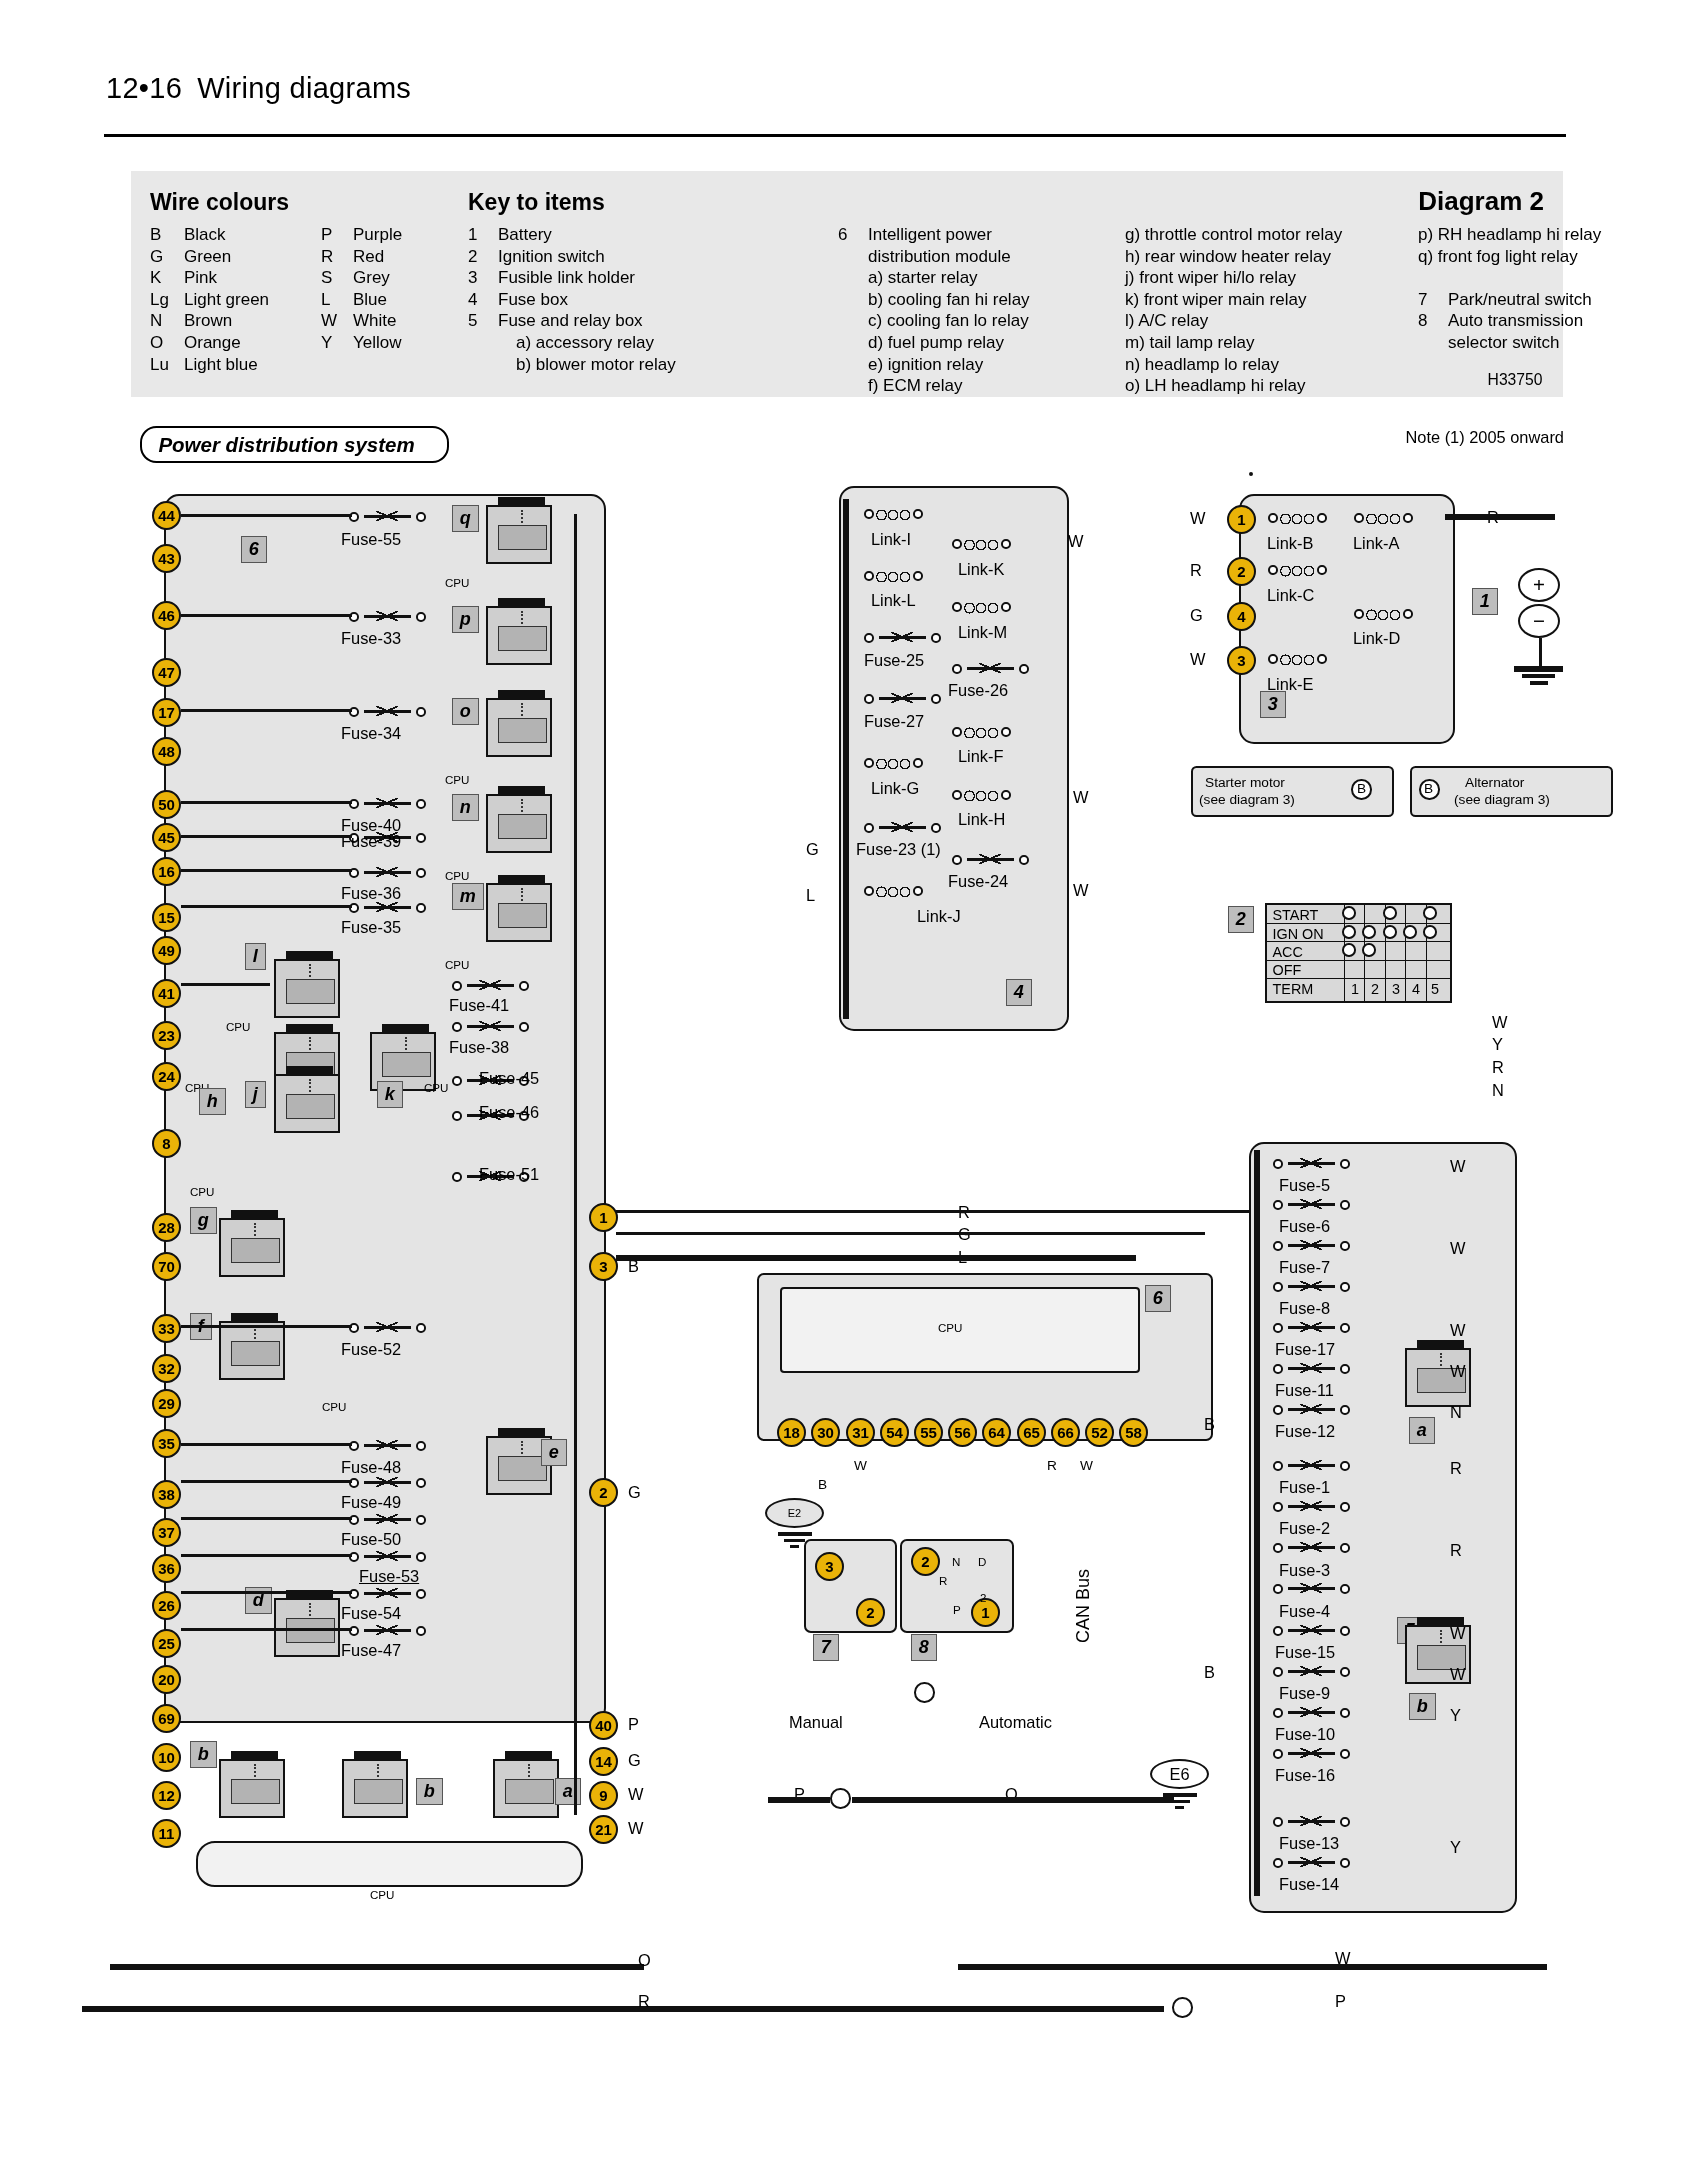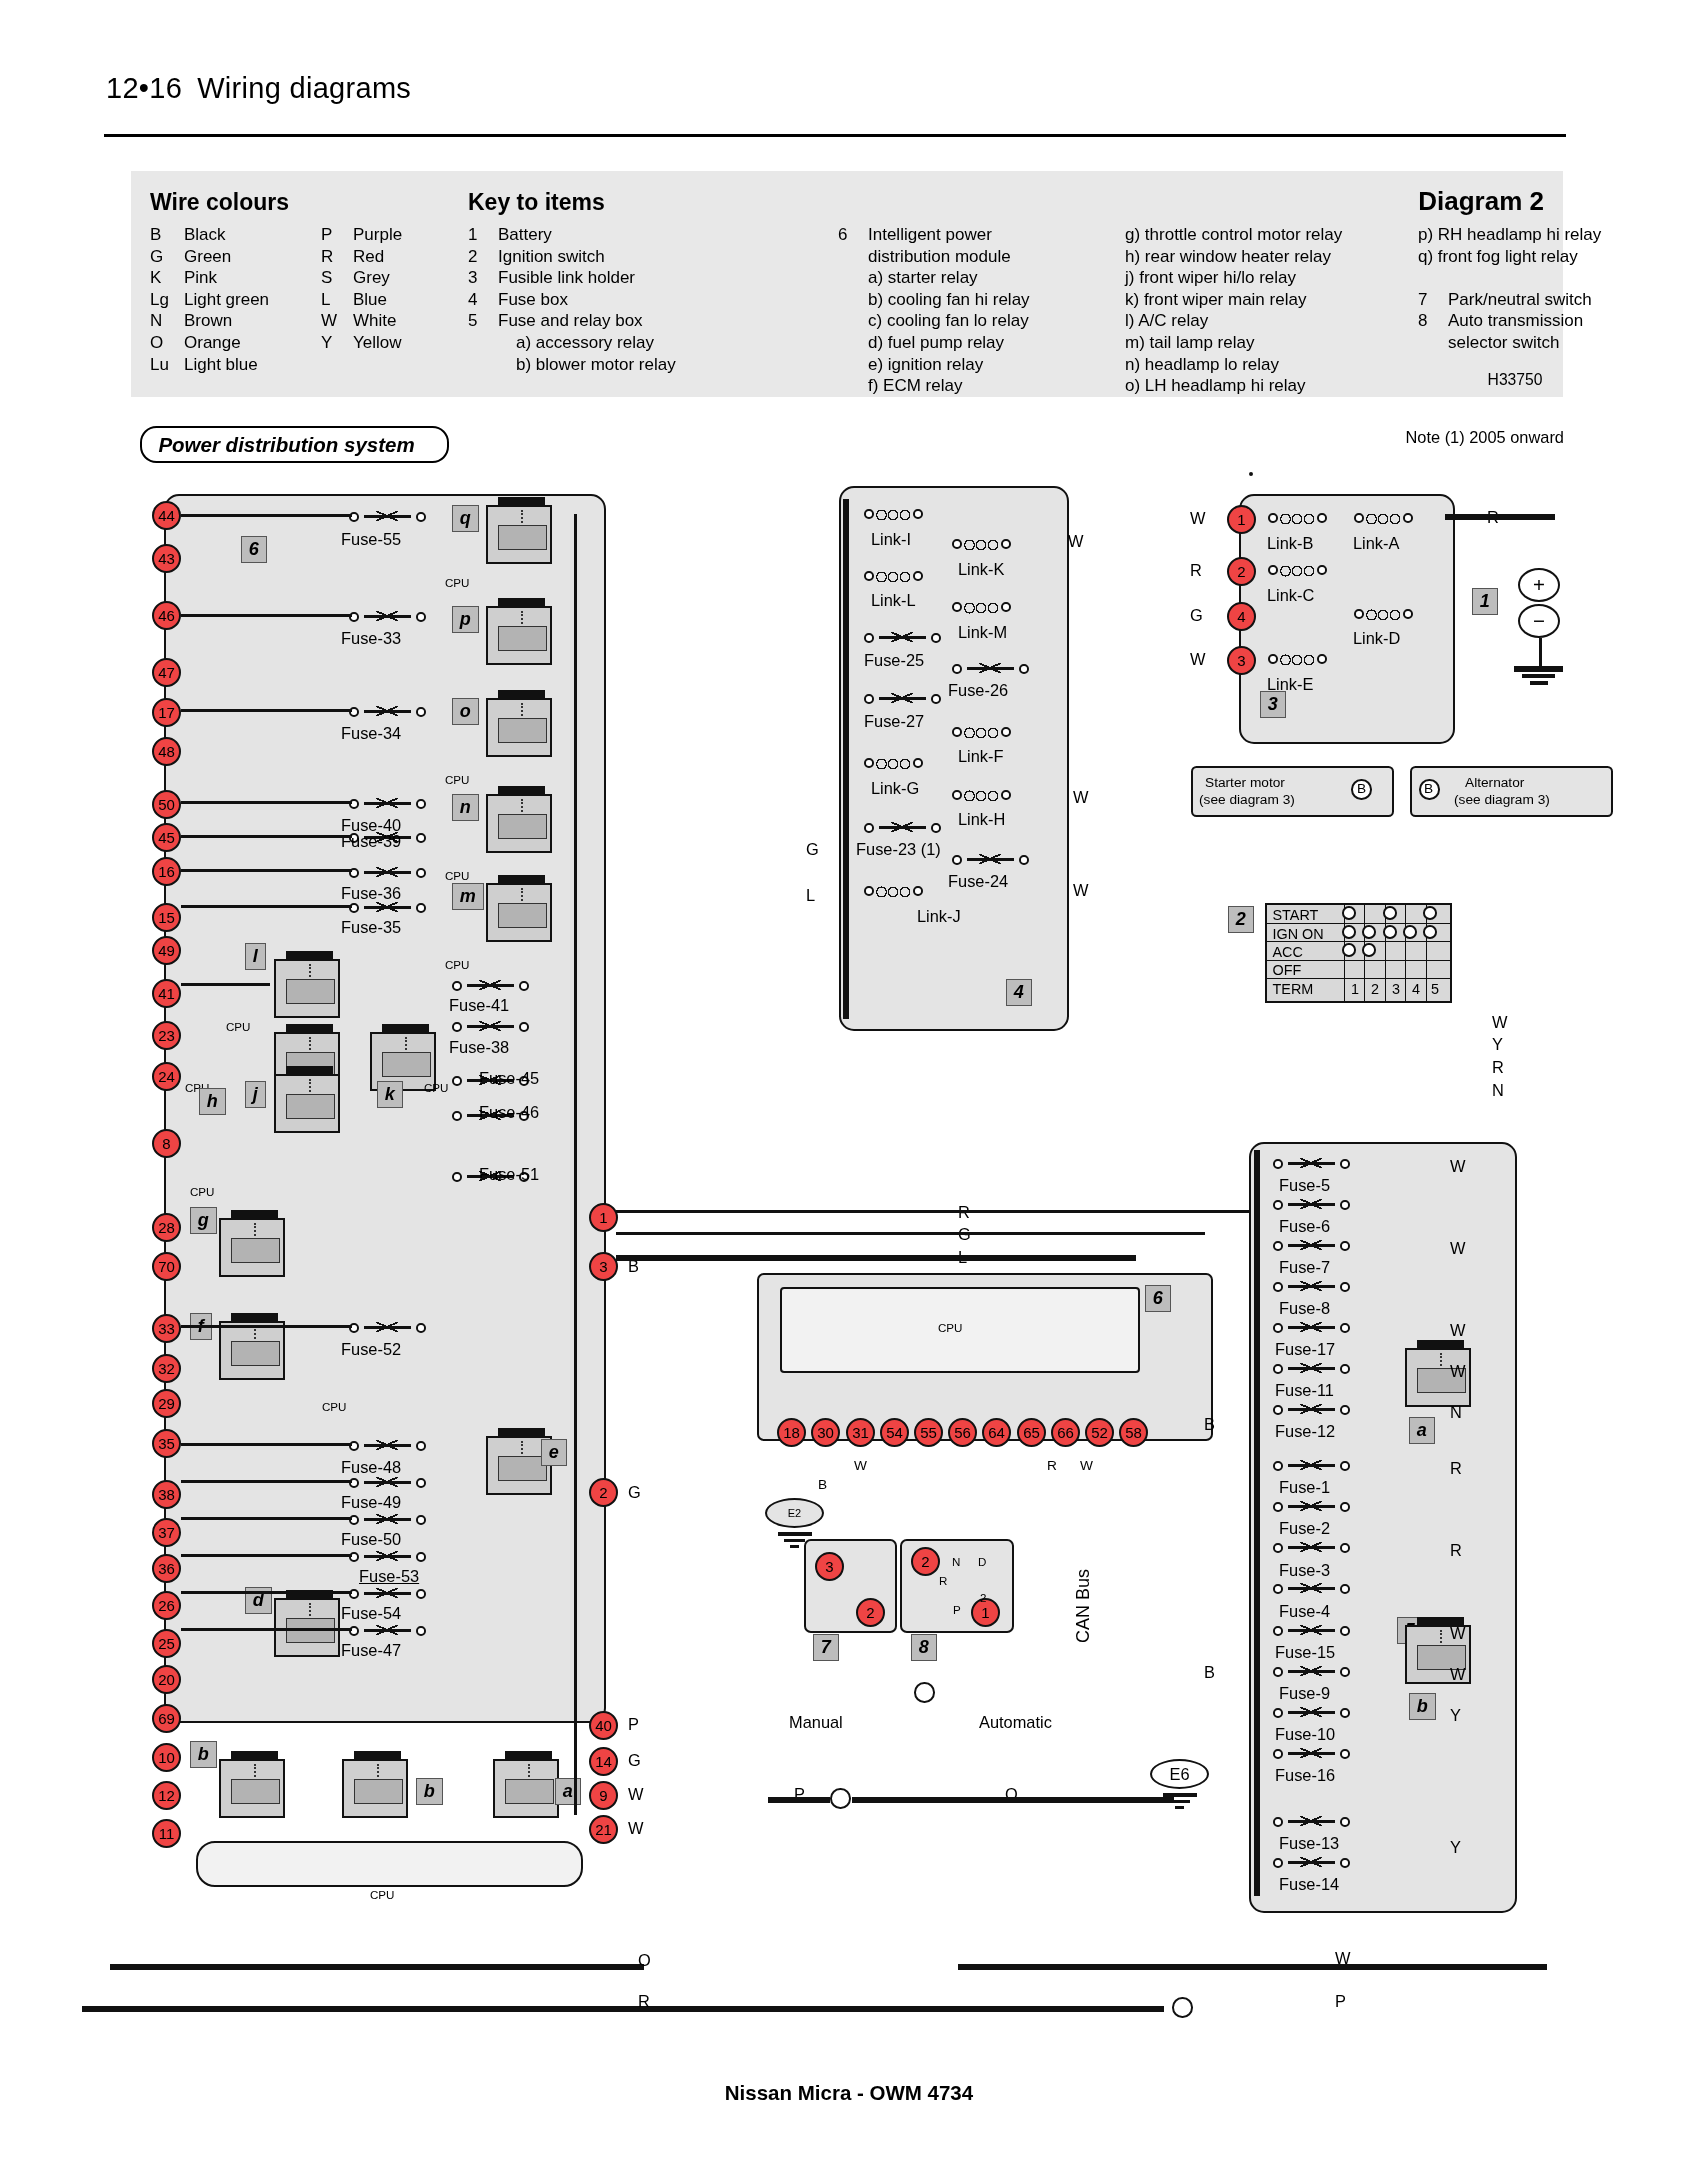--- a/index.html
+++ b/index.html
@@ -51,22 +51,22 @@
 
   .wire { position:absolute; background:#111; }
   .wire.h { height:2.7px; }
   .wire.v { width:2.7px; }
   .wire.thick.h { height:6.2px; }
   .wire.thick.v { width:6.2px; }
 
   .node { position:absolute; width:20.5px; height:20.5px; border:2.1px solid #111; border-radius:50%; background:#fff; box-sizing:border-box; }
   .node.sm { width:13.7px; height:13.7px; }
 
-  .pin { position:absolute; width:29px; height:29px; border:2.1px solid #111; border-radius:50%; background:#ef4444; box-sizing:border-box;
-         font-size:15px; text-align:center; line-height:25px; }
+  .pin { position:absolute; width:29px; height:29px; border:2.1px solid #111; border-radius:50%; background:#eab308; box-sizing:border-box;
+         font-size:15px; text-align:center; line-height:25px;font-weight:bold; }
 
   .lbl { position:absolute; font-size:16.4px; white-space:nowrap; }
   .lbl.sm { font-size:13.7px; }
   .lbl.xs { font-size:11.6px; }
 
   .relay { position:absolute; width:66px; height:59px; border:2.1px solid #111; background:#cfcfcf; box-sizing:border-box; }
   .relay .top { position:absolute; left:9.6px; top:-9.6px; width:47px; height:8.2px; background:#111; }
   .relay .inner { position:absolute; left:9.6px; top:18px; width:47px; height:23px; background:#b3b3b3; border:1.4px solid #333; }
   .relay .dash { position:absolute; left:33px; top:2.7px; width:1.4px; height:13.7px; border-left:2.1px dotted #333; }
 
@@ -895,15 +895,14 @@
     <div class="node" style="left:1172px; top:1525px;"></div>
 
     <div class="lbl" style="left:794px; top:1313px;">P</div>
     <div class="node" style="left:830px; top:1316px;"></div>
     <div class="lbl" style="left:1005px; top:1313px;">O</div>
     <div class="wire thick h" style="left:768px; top:1325px; width:62px;"></div>
     <div class="wire thick h" style="left:852px; top:1325px; width:322px;"></div>
 
   </div>
 
-  <div class="footer">Nissan Micra - OWM 4734</div>
 </div>
 
 
 </body></html>

